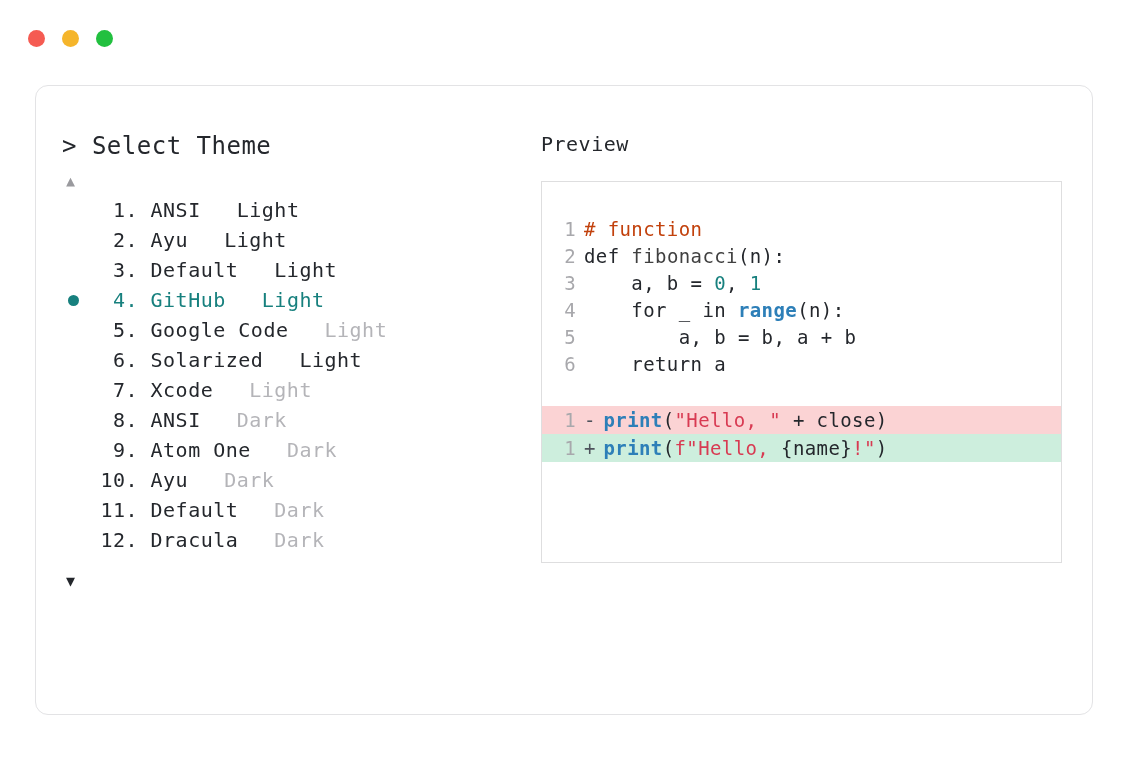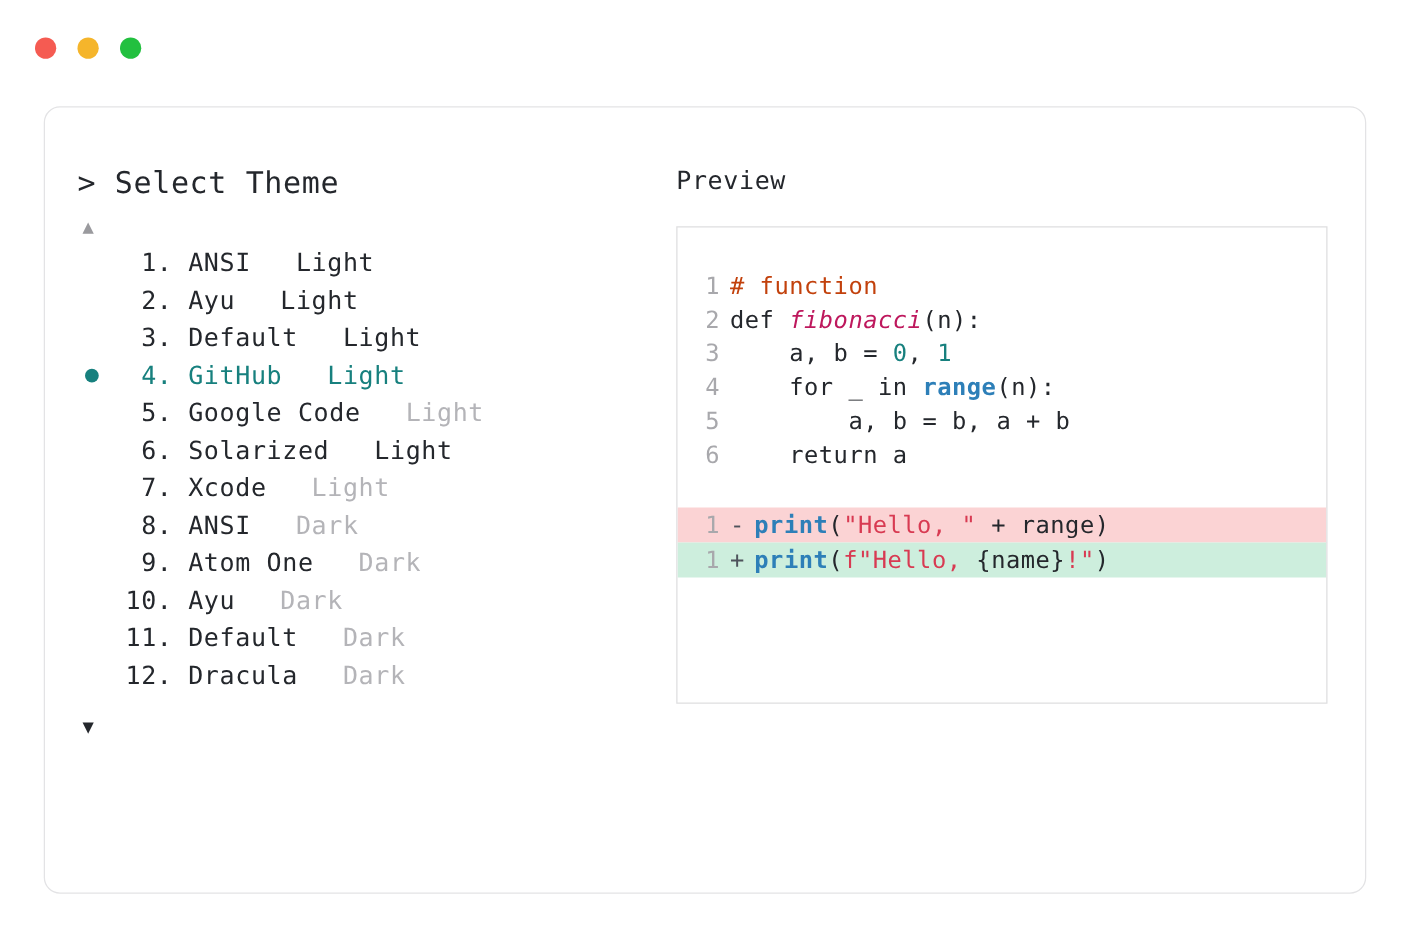--- a/index.html
+++ b/index.html
@@ -180,21 +180,21 @@
   .blank-line { height: 26px; }
 
   .diff-line { height: 28px; align-items: center; }
   .diff-minus { background: #fbd3d4; }
   .diff-plus  { background: #cdeedd; }
   .diff-line .ln { color: #a8a8ac; }
   .diff-sign { color: #4e535c; padding-right: 8px; }
 
   
   .c-comment { color: #c2410c; }
-  .c-func    { color: #be185d; font-style: italic; }
+  .c-func    { color: #404040; }
   .c-num     { color: #17807e; }
   .c-builtin { color: #2d7fb8; font-weight: bold; }
   .c-string  { color: #d83a52; }
 </style>
 </head>
 <body>
 
 <div class="titlebar">
   <span class="dot" style="background:#f55b52"></span>
   <span class="dot" style="background:#f5b52b"></span>
@@ -234,20 +234,20 @@
         <div id="code-block">
             <div class="code-line"><span class="ln">1</span><span class="code-text"><span class="c-comment"># function</span></span></div>
             <div class="code-line"><span class="ln">2</span><span class="code-text"><span>def </span><span class="c-func">fibonacci</span><span>(n):</span></span></div>
             <div class="code-line"><span class="ln">3</span><span class="code-text"><span>    a, b = </span><span class="c-num">0</span><span>, </span><span class="c-num">1</span></span></div>
             <div class="code-line"><span class="ln">4</span><span class="code-text"><span>    for _ in </span><span class="c-builtin">range</span><span>(n):</span></span></div>
             <div class="code-line"><span class="ln">5</span><span class="code-text"><span>        a, b = b, a + b</span></span></div>
             <div class="code-line"><span class="ln">6</span><span class="code-text"><span>    return a</span></span></div>
           </div>
         <div class="blank-line"></div>
         <div id="diff-block">
-            <div class="code-line diff-line diff-minus"><span class="ln">1</span><span class="diff-sign">-</span><span class="code-text"><span class="c-builtin">print</span><span>(</span><span class="c-string">"Hello, "</span><span> + range)</span></span></div>
+            <div class="code-line diff-line diff-minus"><span class="ln">1</span><span class="diff-sign">-</span><span class="code-text"><span class="c-builtin">print</span><span>(</span><span class="c-string">"Hello, "</span><span> + close)</span></span></div>
             <div class="code-line diff-line diff-plus"><span class="ln">1</span><span class="diff-sign">+</span><span class="code-text"><span class="c-builtin">print</span><span>(</span><span class="c-string">f"Hello, </span><span>{name}</span><span class="c-string">!"</span><span>)</span></span></div>
           </div>
       </div>
     </div>
 
   </div>
 </div>
 
 </body></html>

